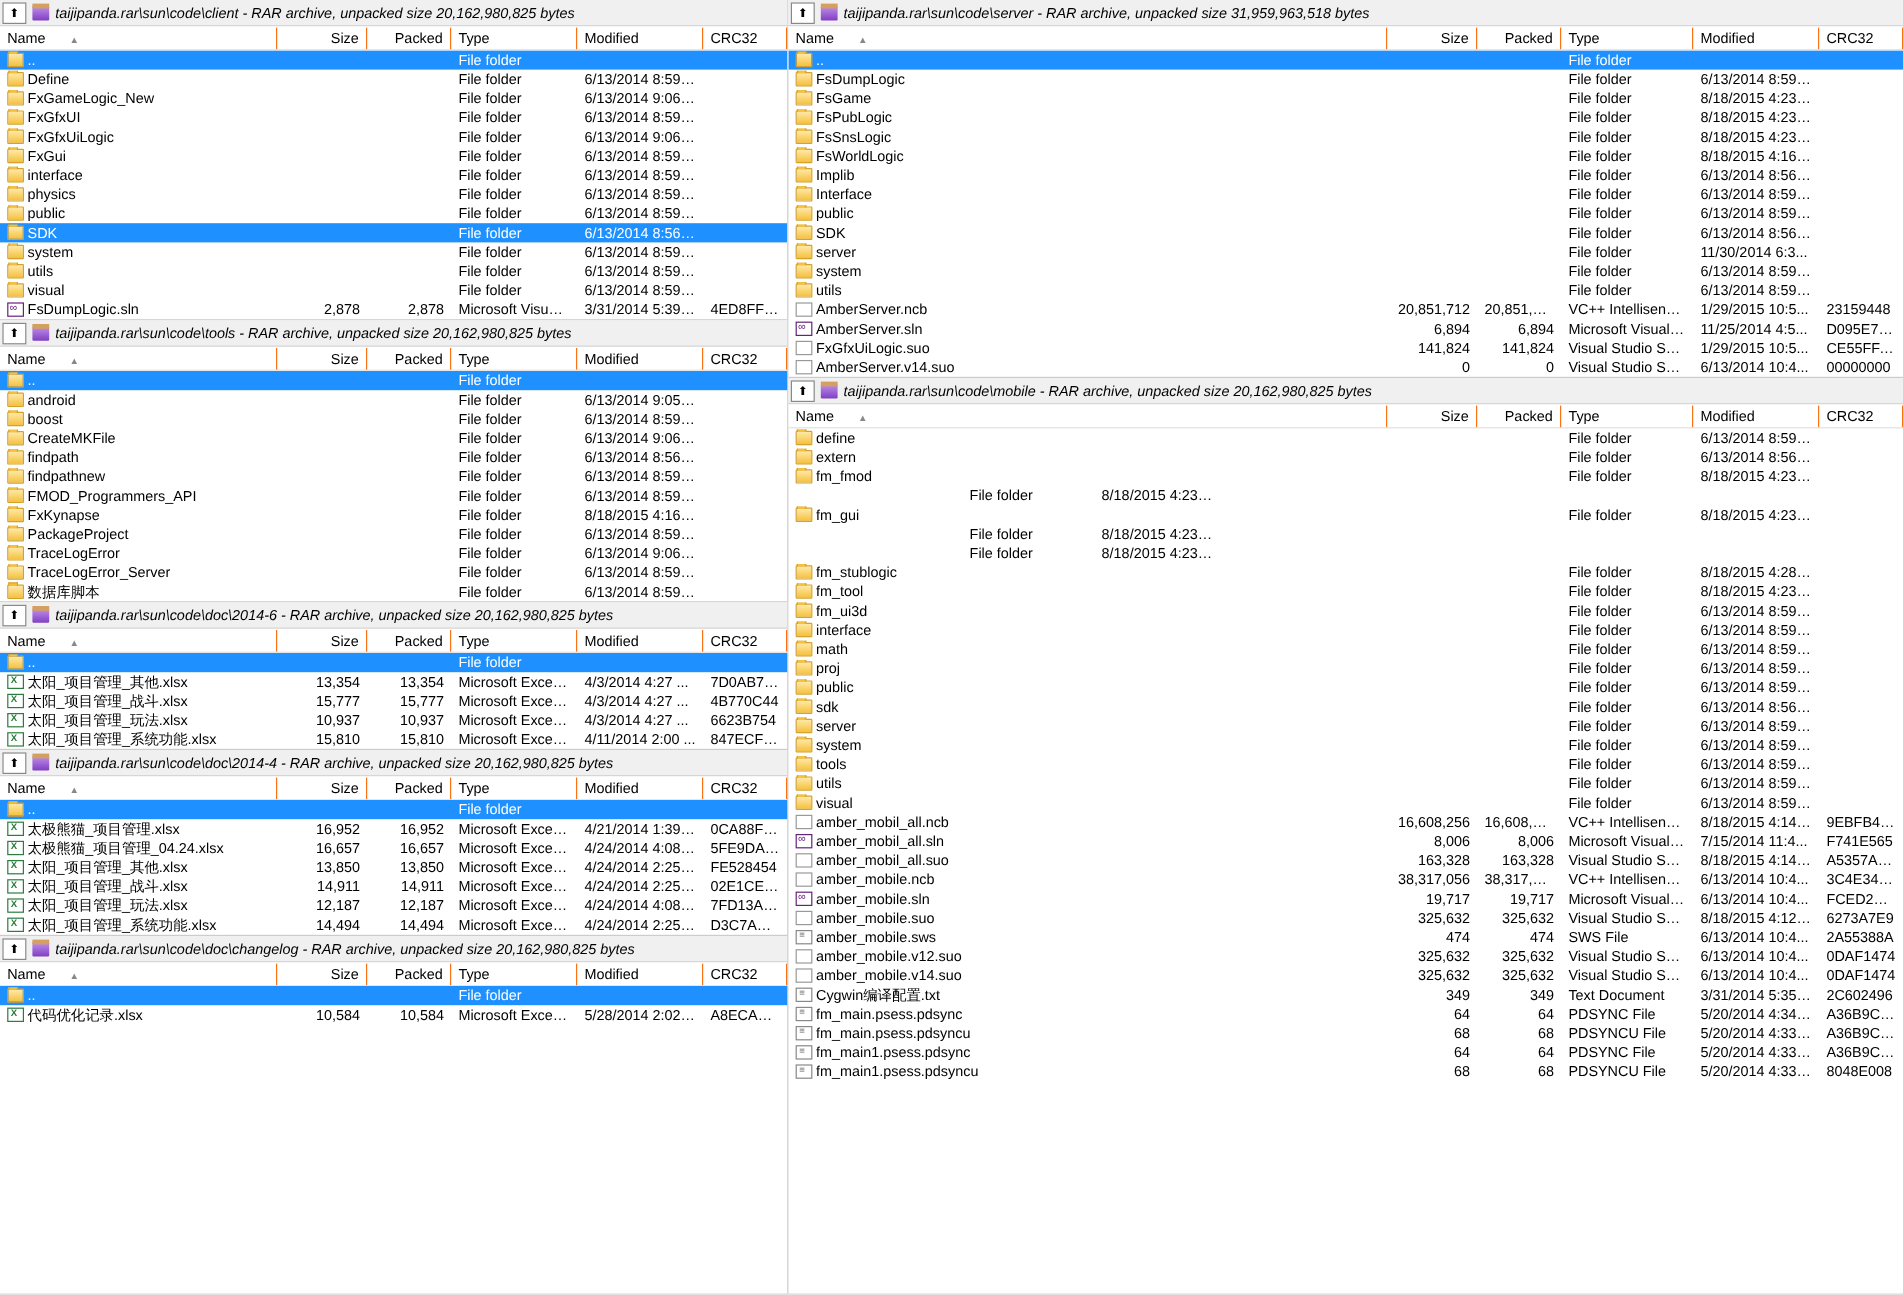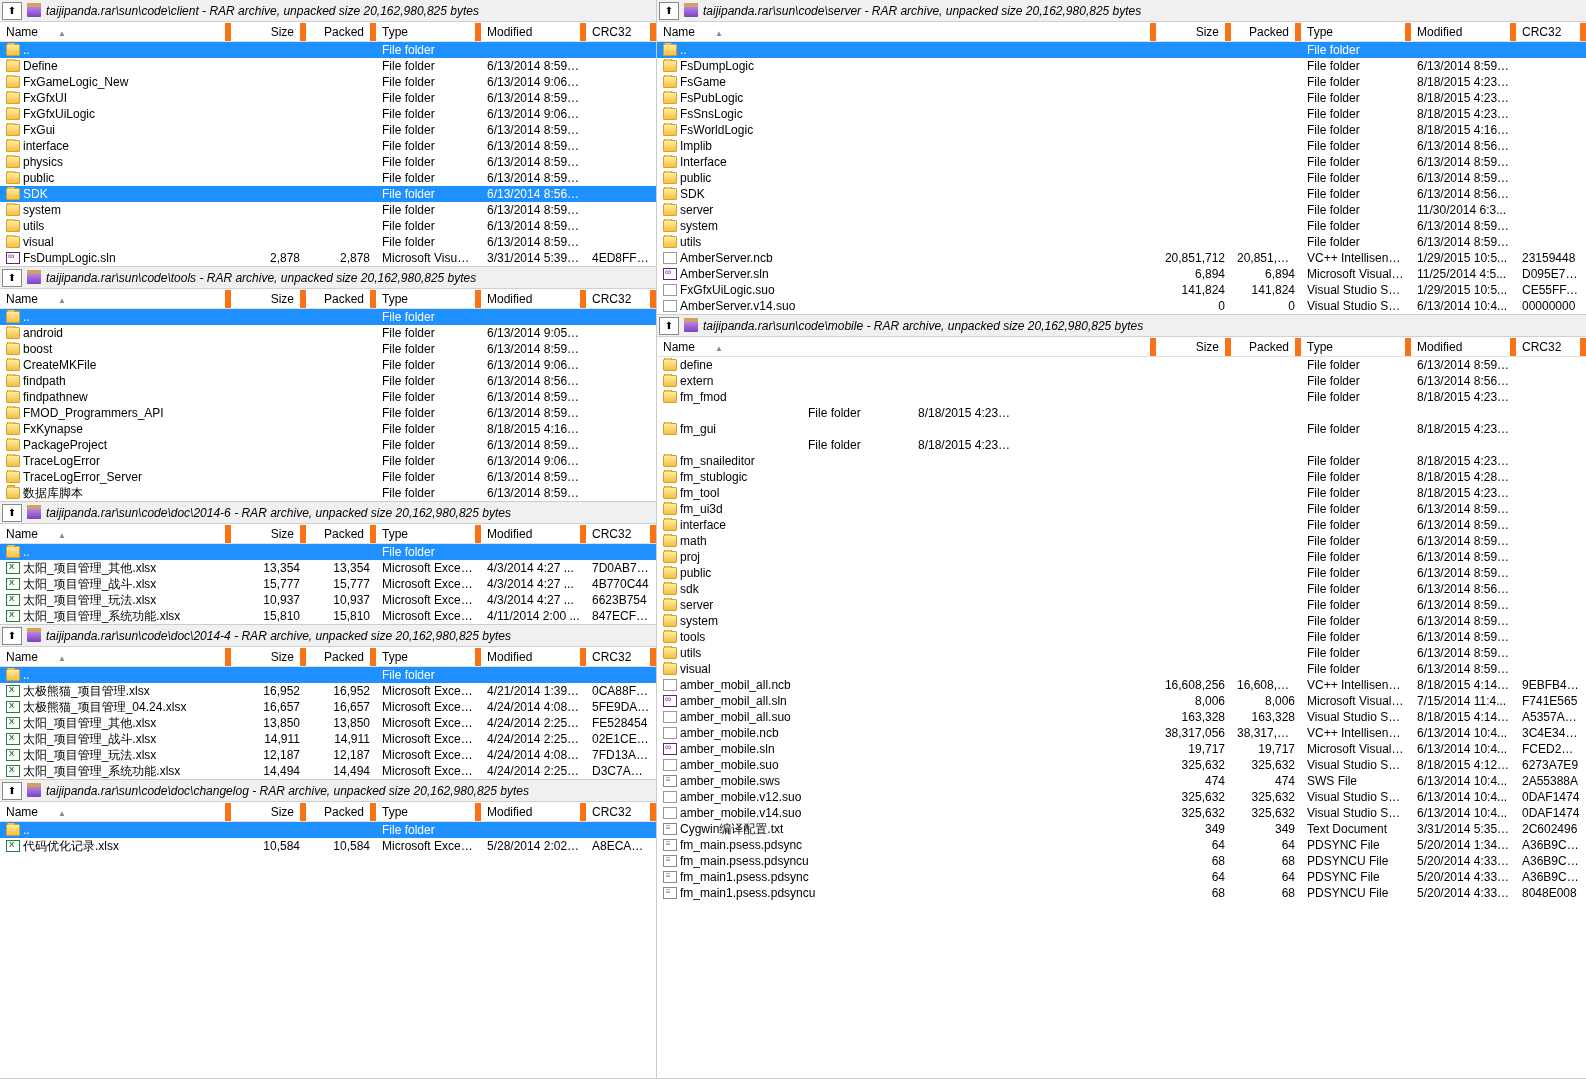--- a/index.html
+++ b/index.html
@@ -9,21 +9,21 @@
 .right-col { flex: 1; display: flex; flex-direction: column; }
 .pane { display: flex; flex-direction: column; border-bottom: 1px solid #ccc; }
 .pane.grow { flex: 1; overflow: hidden; }
 .path-bar { display: flex; align-items: center; height: 22px; background: #f0f0f0; border-bottom: 1px solid #d0d0d0; padding: 0 2px; gap: 4px; }
 .up-btn { width: 20px; height: 18px; background: #fff; border: 1px solid #888; display: flex; align-items: center; justify-content: center; font-size: 10px; cursor: pointer; }
 .rar-icon { width: 16px; height: 16px; display: inline-block; position: relative; }
 .rar-icon::before { content: ""; position: absolute; width: 14px; height: 12px; top: 2px; left: 1px; background: linear-gradient(#c090f0, #8040c0); border-radius: 1px; }
 .rar-icon::after { content: ""; position: absolute; width: 14px; height: 4px; top: 0; left: 1px; background: #d4a060; }
 .path-text { white-space: nowrap; overflow: hidden; font-style: italic; }
 .header-row { display: flex; background: #fff; border-bottom: 1px solid #e0e0e0; height: 20px; align-items: center; }
-.header-row > div { padding: 2px 6px; border-right: 6px solid #f97316; white-space: nowrap; overflow: hidden; }
+.header-row > div { padding: 2px 6px; border-right: 1px solid #f97316; white-space: nowrap; overflow: hidden; }
 .col-name { flex: 1; min-width: 140px; }
 .col-size { width: 75px; text-align: right; }
 .col-packed { width: 70px; text-align: right; }
 .col-type { width: 105px; }
 .col-type-w { width: 110px; }
 .col-mod { width: 105px; }
 .col-crc { width: 70px; text-align: left; }
 .sort-ind { display: inline-block; margin-left: 20px; color: #888; font-size: 8px; }
 .rows { overflow-y: auto; }
 .row { display: flex; align-items: center; height: 16px; cursor: default; }
@@ -570,21 +570,21 @@
       <div class="col-crc">A8ECA2D5</div>
     </div>
         </div>
       </div>
   </div>
   <div class="right-col">
     <div class="pane">
    <div class="path-bar">
      <span class="up-btn">⬆</span>
      <span class="rar-icon"></span>
-     <span class="path-text">taijipanda.rar\sun\code\server - RAR archive, unpacked size 20,162,980,825 bytes</span>
+     <span class="path-text">taijipanda.rar\sun\code\server - RAR archive, unpacked size 31,959,963,518 bytes</span>
    </div>
    <div class="header-row">
      <div class="col-name">Name<span class="sort-ind">▲</span></div>
      <div class="col-size">Size</div>
      <div class="col-packed">Packed</div>
      <div class="col-type-w">Type</div>
      <div class="col-mod">Modified</div>
      <div class="col-crc">CRC32</div>
    </div>
    <div class="rows">
@@ -844,24 +844,20 @@
       <div class="col-crc"></div>
     </div>
           <div class="row">
       <div class="col-size"></div>
       <div class="col-packed"></div>
       <div class="col-type-w">File folder</div>
       <div class="col-mod">8/18/2015 4:23 ...</div>
       <div class="col-crc"></div>
     </div>
           <div class="row">
-      <div class="cell-name">
-              <span class="ico ico-folder"></span>
-              <span>fm_snaileditor</span>
-            </div>
       <div class="col-size"></div>
       <div class="col-packed"></div>
       <div class="col-type-w">File folder</div>
       <div class="col-mod">8/18/2015 4:23 ...</div>
       <div class="col-crc"></div>
     </div>
           <div class="row">
       <div class="cell-name">
               <span class="ico ico-folder"></span>
               <span>fm_stublogic</span>
@@ -1115,21 +1111,21 @@
       <div class="col-crc">2C602496</div>
     </div>
           <div class="row">
       <div class="cell-name">
               <span class="ico ico-txt"></span>
               <span>fm_main.psess.pdsync</span>
             </div>
       <div class="col-size">64</div>
       <div class="col-packed">64</div>
       <div class="col-type-w">PDSYNC File</div>
-      <div class="col-mod">5/20/2014 1:34 ...</div>
+      <div class="col-mod">5/20/2014 4:34 ...</div>
       <div class="col-crc">A36B9CE3</div>
     </div>
           <div class="row">
       <div class="cell-name">
               <span class="ico ico-txt"></span>
               <span>fm_main.psess.pdsyncu</span>
             </div>
       <div class="col-size">68</div>
       <div class="col-packed">68</div>
       <div class="col-type-w">PDSYNCU File</div>

